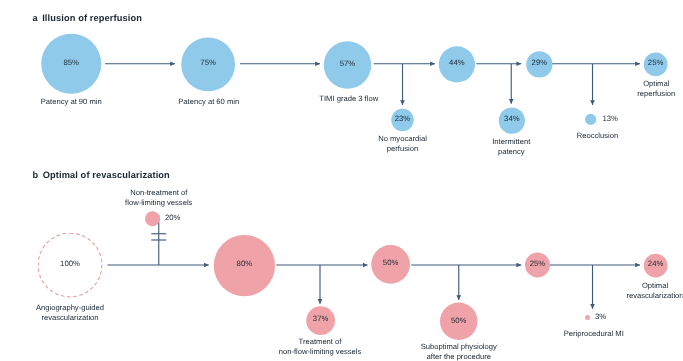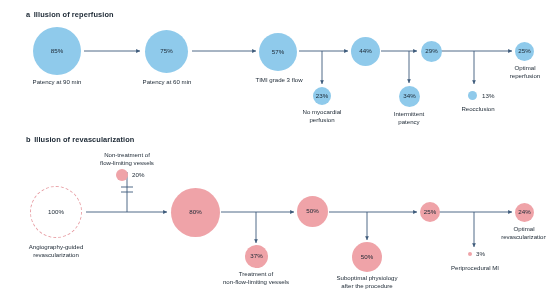--- a/index.html
+++ b/index.html
@@ -122,21 +122,21 @@
     <div>patency</div>
   </div>
 
   <div class="dot" style="left:456px;top:91px;width:9px;height:9px;background:#8fcaeb;"></div>
   <div class="vlabel" style="left:470px;top:92px;">13%</div>
   <div class="caption" style="left:421px;top:105px;width:90px;">
     <div>Reocclusion</div>
   </div>
 
   <div class="panel-head" style="left:14px;top:135px;">
-    <span class="ltr">b</span><span>Illusion of revascularization</span>
+    <span class="ltr">b</span><span>Optimal of revascularization</span>
   </div>
 
   <div class="node dashed" style="left:18px;top:186px;width:52px;height:52px;">
     <span>100%</span>
   </div>
   <div class="caption" style="left:-1px;top:243px;width:90px;">
     <div>Angiography-guided</div>
     <div>revascularization</div>
   </div>
 

